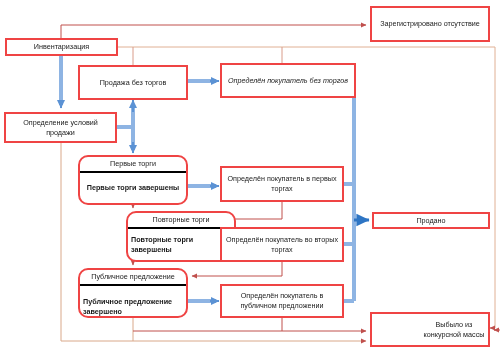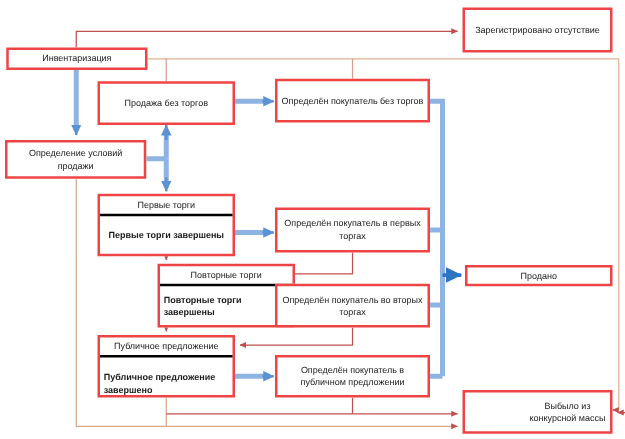--- a/index.html
+++ b/index.html
@@ -4,21 +4,21 @@
 <style>
   html,body{margin:0;padding:0;background:#ffffff;}
   body{width:500px;height:351px;position:relative;overflow:hidden;
        font-family:"Liberation Sans","DejaVu Sans",sans-serif;}
   #canvas{position:absolute;left:0;top:0;width:500px;height:351px;}
   svg.wires{position:absolute;left:0;top:0;width:500px;height:351px;}
   .node{position:absolute;background:#ffffff;border:2px solid #ef4444;
         box-sizing:border-box;display:flex;align-items:center;justify-content:center;
         text-align:center;color:#1a1a1a;font-size:7.2px;line-height:1.35;z-index:5;}
   .node span{display:block;padding:0 3px;}
-  .node.split{display:block;padding:0;}
+  .node.split{display:block;padding:0;border-radius:10px;}
   .node .hdr{display:flex;align-items:center;justify-content:center;
              border-bottom:2px solid #000000;box-sizing:border-box;height:16px;
              font-size:7.2px;text-align:center;}
   .node .bdy{display:flex;align-items:center;justify-content:center;
              box-sizing:border-box;text-align:left;font-size:7.2px;padding:0 3px;font-weight:bold;}
 </style>
 </head>
 <body>
 
 <div id="canvas">
@@ -139,21 +139,21 @@
   </div>
 
   <div class="node" style="left:4px;top:112px;width:113px;height:31px;">
     <span>Определение условий продажи</span>
   </div>
 
   <div class="node" style="left:78px;top:65px;width:110px;height:35px;">
     <span>Продажа без торгов</span>
   </div>
 
-  <div class="node" style="left:220px;top:63px;width:124px;height:35px;">
+  <div class="node" style="left:220px;top:63px;width:136px;height:35px;font-style:italic;">
     <span>Определён покупатель без торгов</span>
   </div>
 
   <div class="node split" style="left:78px;top:155px;width:110px;height:50px;">
     <div class="hdr">Первые торги</div>
     <div class="bdy" style="height:30px;">Первые торги завершены</div>
   </div>
 
   <div class="node" style="left:220px;top:166px;width:124px;height:36px;">
     <span>Определён покупатель в первых торгах</span>

